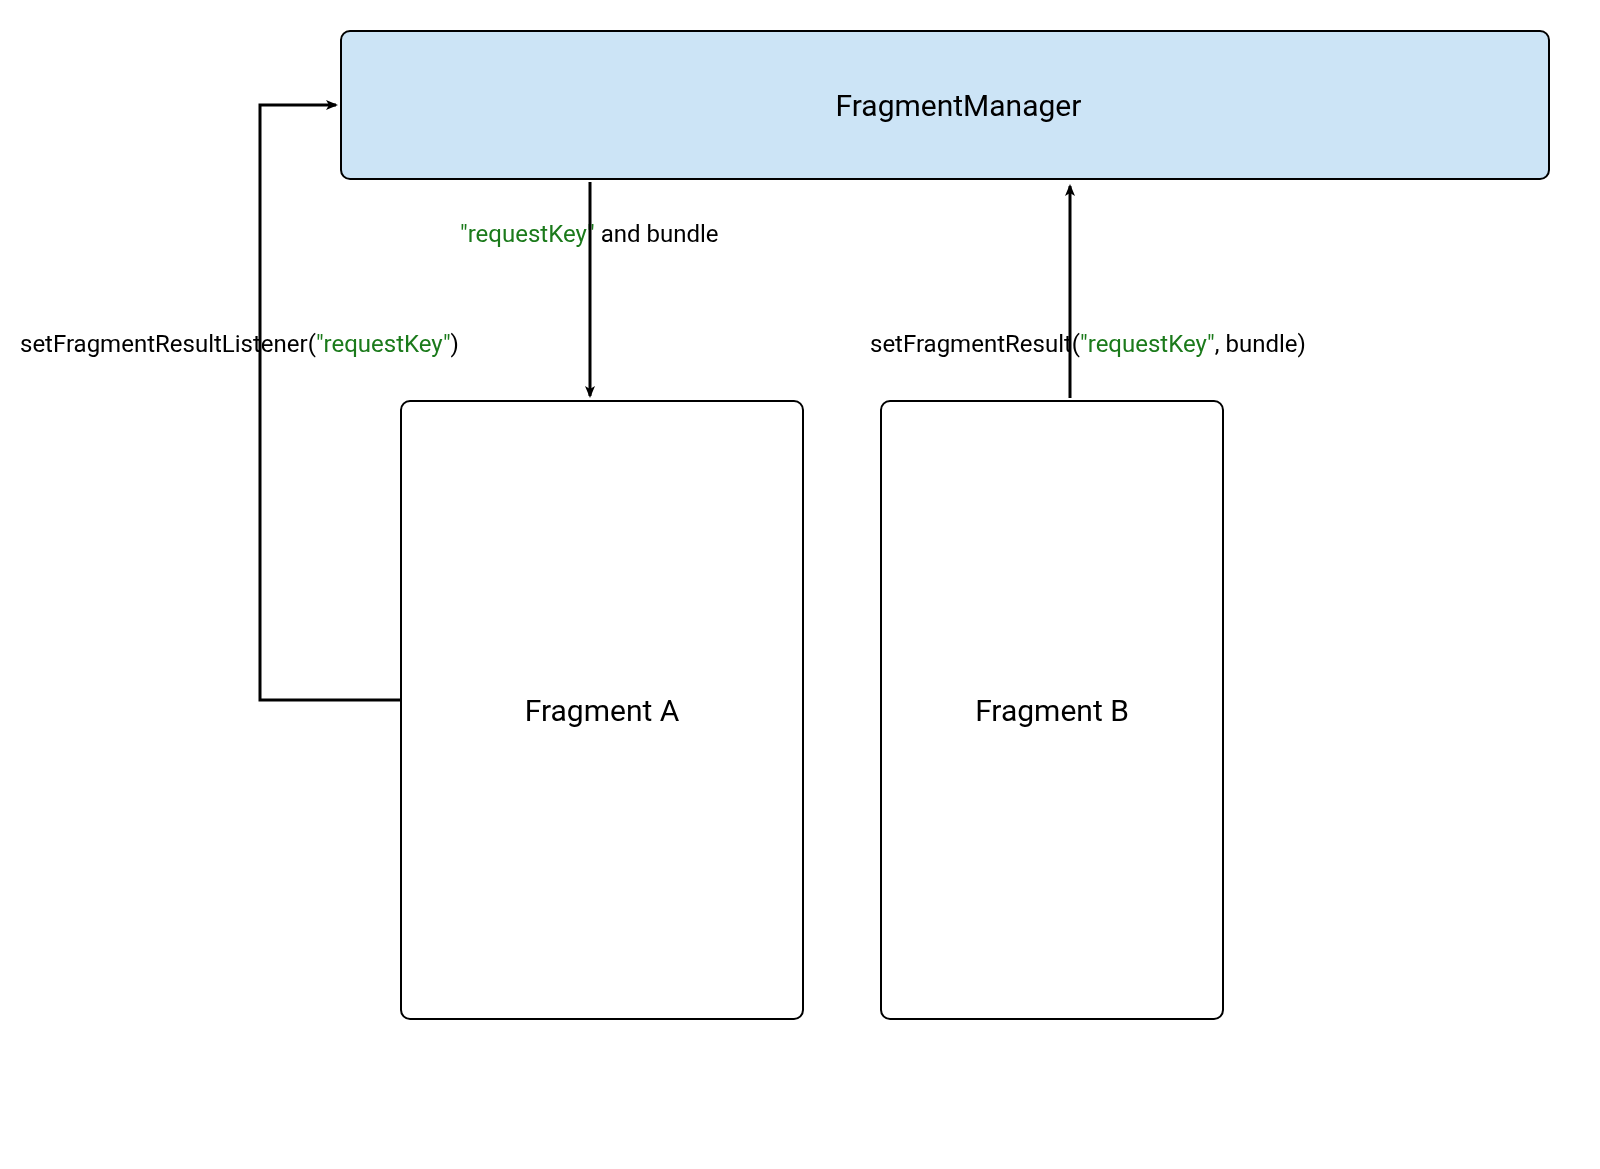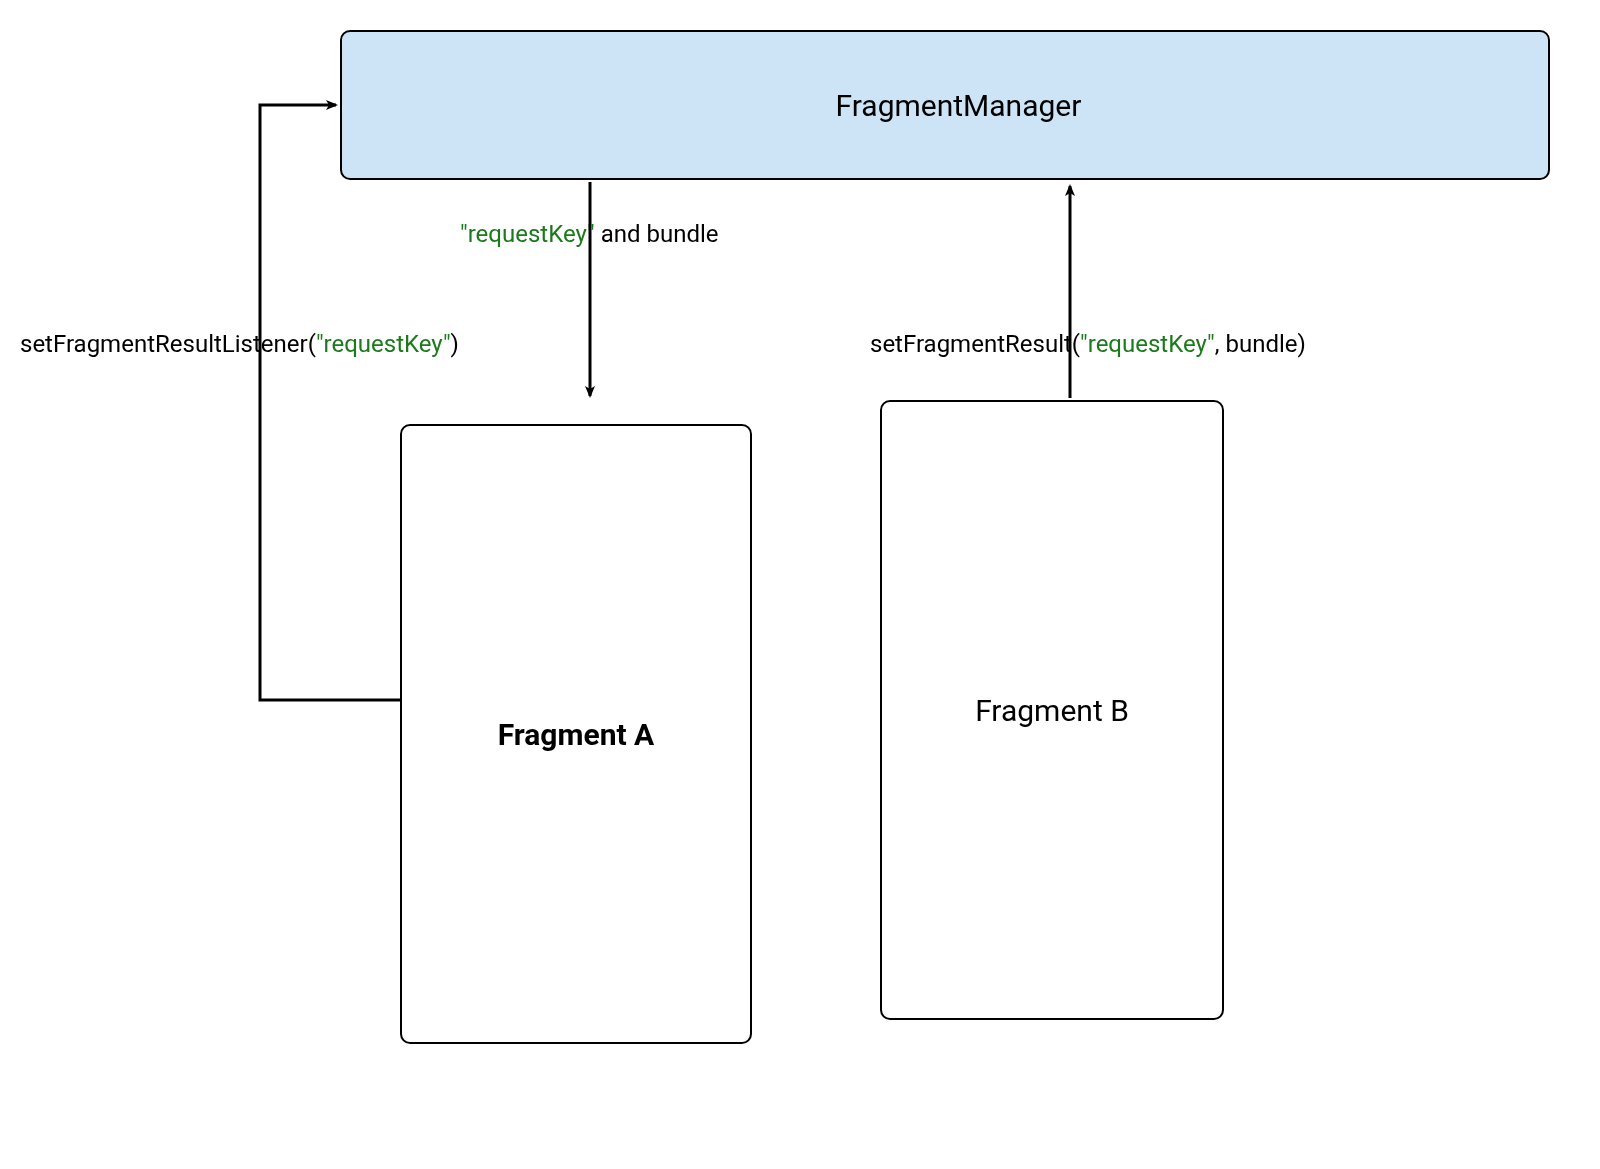--- a/index.html
+++ b/index.html
@@ -54,21 +54,21 @@
 </style>
 </head>
 <body>
 
 <div class="canvas">
 
   <div class="box fragment-manager" style="left:340px; top:30px; width:1210px; height:150px;padding-left:27px;">
     <span class="box-title">FragmentManager</span>
   </div>
 
-  <div class="box fragment" style="left:400px; top:424px; width:352px; height:620px;font-weight:bold;">
+  <div class="box fragment" style="left:400px; top:400px; width:404px; height:620px;">
     <span class="box-title">Fragment A</span>
   </div>
 
   <div class="box fragment" style="left:880px; top:400px; width:344px; height:620px;">
     <span class="box-title">Fragment B</span>
   </div>
 
   <div class="label" style="left:20px; top:330px;">
     <span>setFragmentResultListener(</span><span class="green">"requestKey"</span><span>)</span>
   </div>

